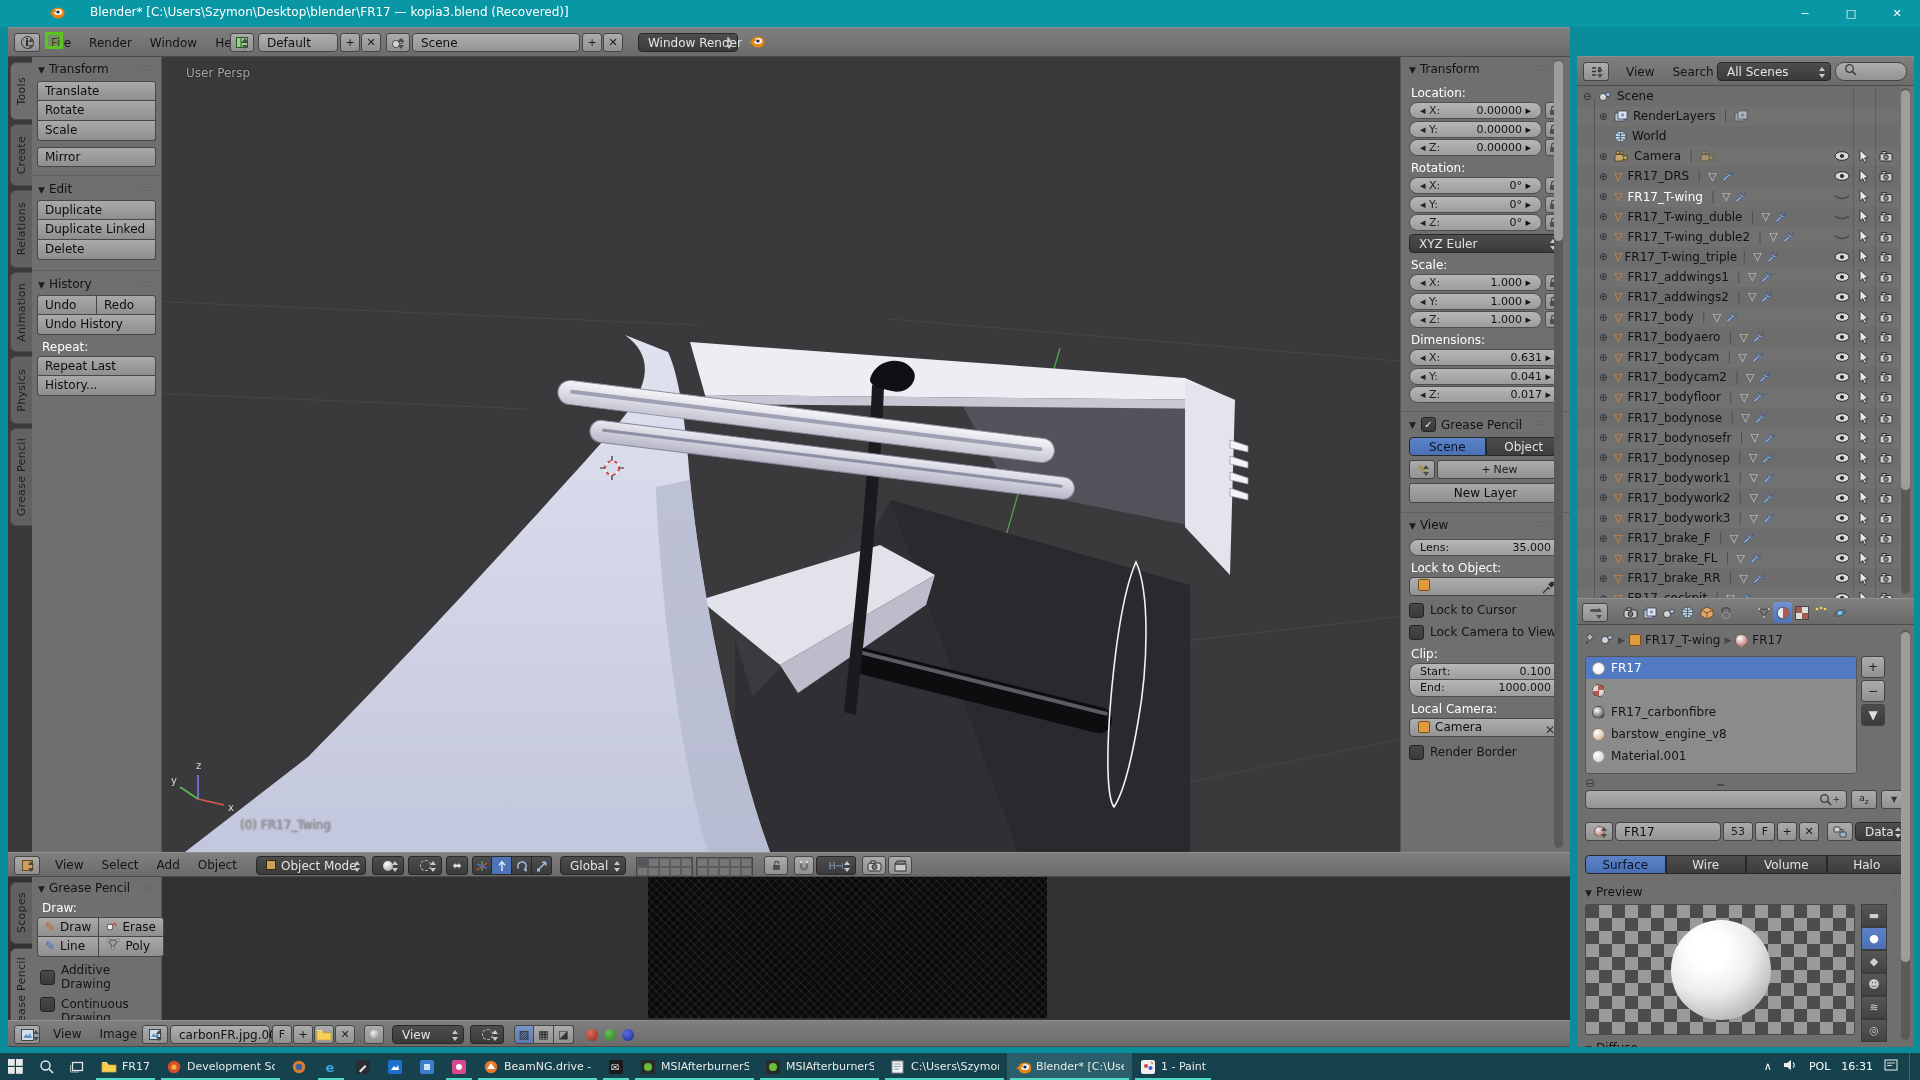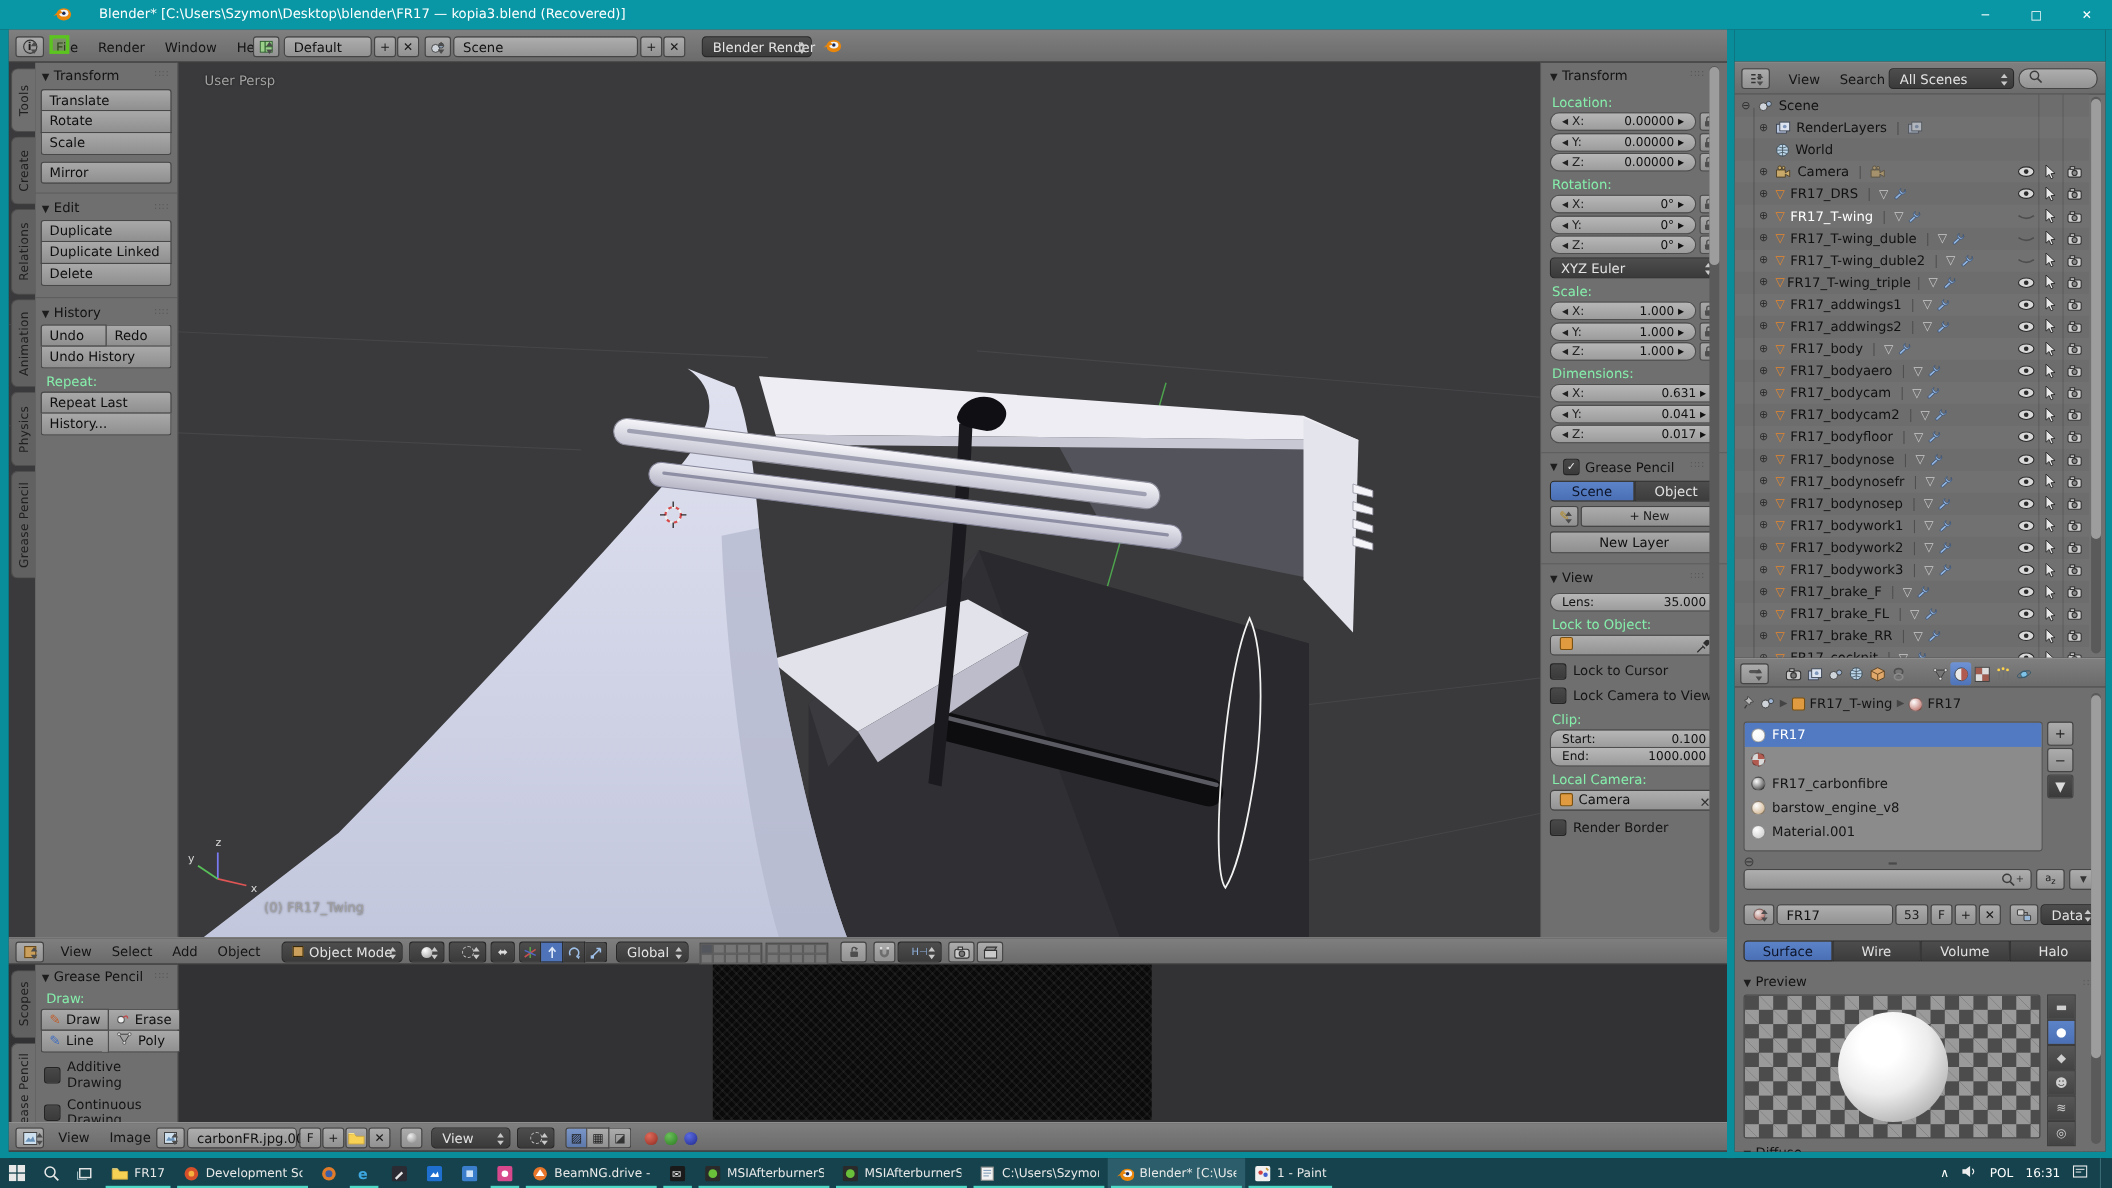--- a/index.html
+++ b/index.html
@@ -38,21 +38,21 @@
   .vtab span{writing-mode:vertical-rl;transform:rotate(180deg);font-size:11px;letter-spacing:.3px;white-space:nowrap}
   .vtab.active{background:#6f6f6f}
   .tbtn{margin:0 5px;height:20px;background:linear-gradient(#a9a9a9,#8f8f8f);border:1px solid #484848;
         line-height:19px;padding:0 7px;color:#0e0e0e;box-sizing:border-box;white-space:nowrap}
   .r3{border-radius:3px}.rt{border-radius:3px 3px 0 0}.rb{border-radius:0 0 3px 3px;border-top:none}.rm{border-radius:0;border-top:none}
   .nfield{height:17px;border-radius:9px;background:linear-gradient(#b7b7b7,#9c9c9c);border:1px solid #4e4e4e;
           display:flex;justify-content:space-between;align-items:center;padding:0 10px;color:#111;font-size:11px;box-sizing:border-box;flex:1}
   .lock{width:17px;height:17px;margin-left:3px;border-radius:3px;background:linear-gradient(#a9a9a9,#8f8f8f);
         border:1px solid #4e4e4e;display:flex;align-items:center;justify-content:center;box-sizing:border-box;flex:none}
   .nrow{display:flex;align-items:center;margin:1.5px 8px 1.5px 8px}
-  .lab{margin:5px 0 2px 10px;color:#86efac}
+  .lab{margin:5px 0 2px 10px;color:#ffffff}
   .seg{display:flex;margin:0 8px}
   .seg div{flex:1;height:19px;line-height:18px;text-align:center;background:linear-gradient(#4d4d4d,#3c3c3c);
            border:1px solid #282828;color:#e2e2e2;box-sizing:border-box}
   .seg div.on{background:linear-gradient(#5c83c8,#4a6fb4);color:#0d1428}
   .seg div:first-child{border-radius:4px 0 0 4px}.seg div:last-child{border-radius:0 4px 4px 0}
   
   .orow{display:flex;align-items:center;height:20.1px;color:#111;position:relative;white-space:nowrap}
   .orow.sel{color:#fff}
   .oic{margin:0 2px;display:inline-flex;align-items:center}
   .osep{color:#4f4f4f;margin:0 5px}
@@ -133,21 +133,21 @@
     <span class="a sq" style="left:378px;top:5px;width:24px" id="sceneIco">
         <svg width="14" height="12">
           <circle cx="5" cy="7" r="3.6" fill="#cfd4da" stroke="#3a3a3a" stroke-width="0.8"></circle>
           <circle cx="10" cy="4.4" r="2.3" fill="#9fb7d4" stroke="#3a3a3a" stroke-width="0.8"></circle>
         </svg>
         <span class="ud udl"></span>
       </span>
     <span class="a lfield" style="left:404px;top:5px;width:168px">Scene</span>
     <span class="a sq" style="left:574px;top:5px">+</span>
     <span class="a sq" style="left:595px;top:5px">✕</span>
-    <span class="a dfield" style="left:630px;top:5px;width:100px;position:absolute"><span>Blender Render</span><span class="ud"></span></span>
+    <span class="a dfield" style="left:630px;top:5px;width:100px;position:absolute"><span>Window Render</span><span class="ud"></span></span>
     <span class="a" style="left:740px;top:6px" id="infoLogo"><svg width="17" height="14">
           <ellipse cx="10" cy="8" rx="6.6" ry="5.6" fill="#e8860c"></ellipse>
           <ellipse cx="10" cy="7" rx="4.2" ry="3.1" fill="#eef3f8"></ellipse>
           <circle cx="10" cy="7" r="1.6" fill="#1b2a52"></circle>
           <path d="M0.5 9.5 L6.5 4 L9 6.5 Z" fill="#e8860c"></path>
         </svg></span>
   </div>
 
   <svg class="a" style="left:8px;top:57px" width="1562" height="795" viewBox="0 0 1562 795">
     <defs>
@@ -597,21 +597,21 @@
                 <circle cx="11.8" cy="2.2" r="1.4" fill="#ddd" stroke="#3e3e3e" stroke-width="0.6"></circle>
                 <circle cx="7" cy="10" r="1.4" fill="#ddd" stroke="#3e3e3e" stroke-width="0.6"></circle>
               </svg></span>Poly</div>
         </div>
       </div>
     <div id="gp-chks">
         <div style="display: flex; align-items: center; gap: 6px; margin: 6px 8px;">
           <span class="chk"></span>
           <span>Additive Drawing</span>
         </div>
-        <div style="display: flex; align-items: center; gap: 6px; margin: 6px 8px;">
+        <div style="display: flex; gap: 6px; margin: 6px 8px;">
           <span class="chk"></span>
           <span>Continuous Drawing</span>
         </div>
       </div>
   </div>
   <div id="uv-tabs">
       <div class="vtab" style="top: 882px; height: 62px;">
         <span>Scopes</span>
       </div>
       <div class="vtab active" style="top: 948px; height: 96px;">

